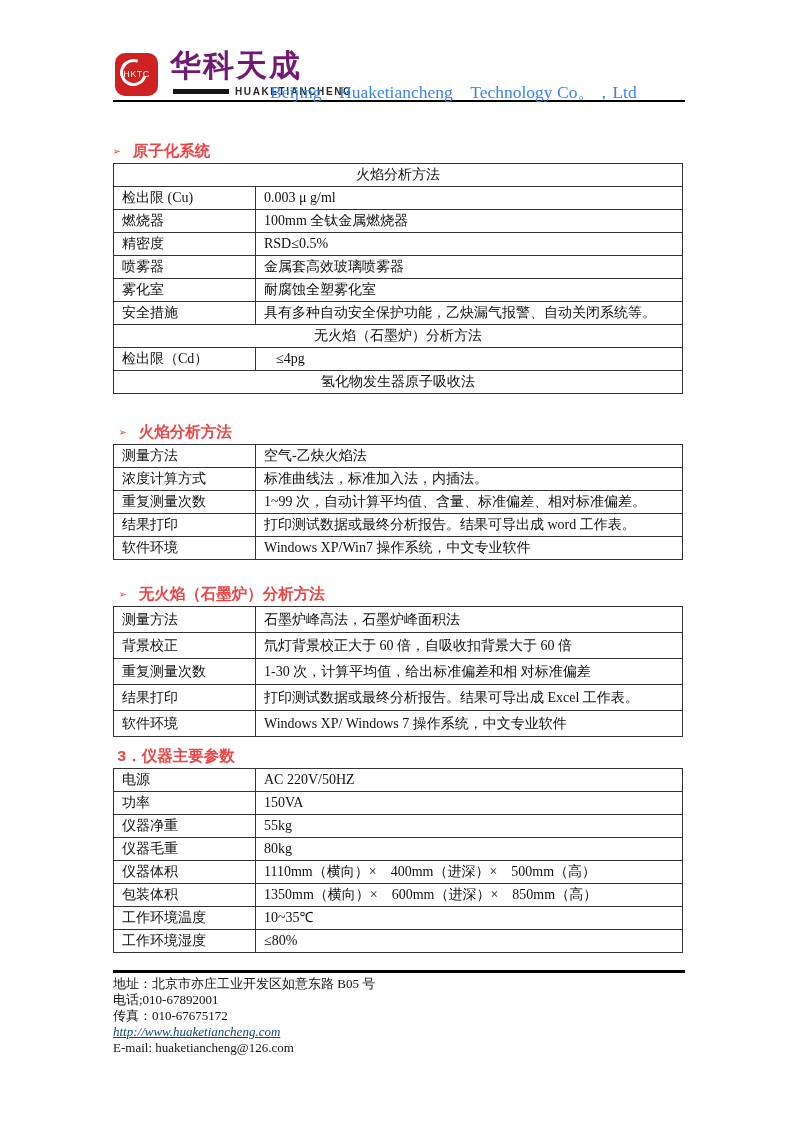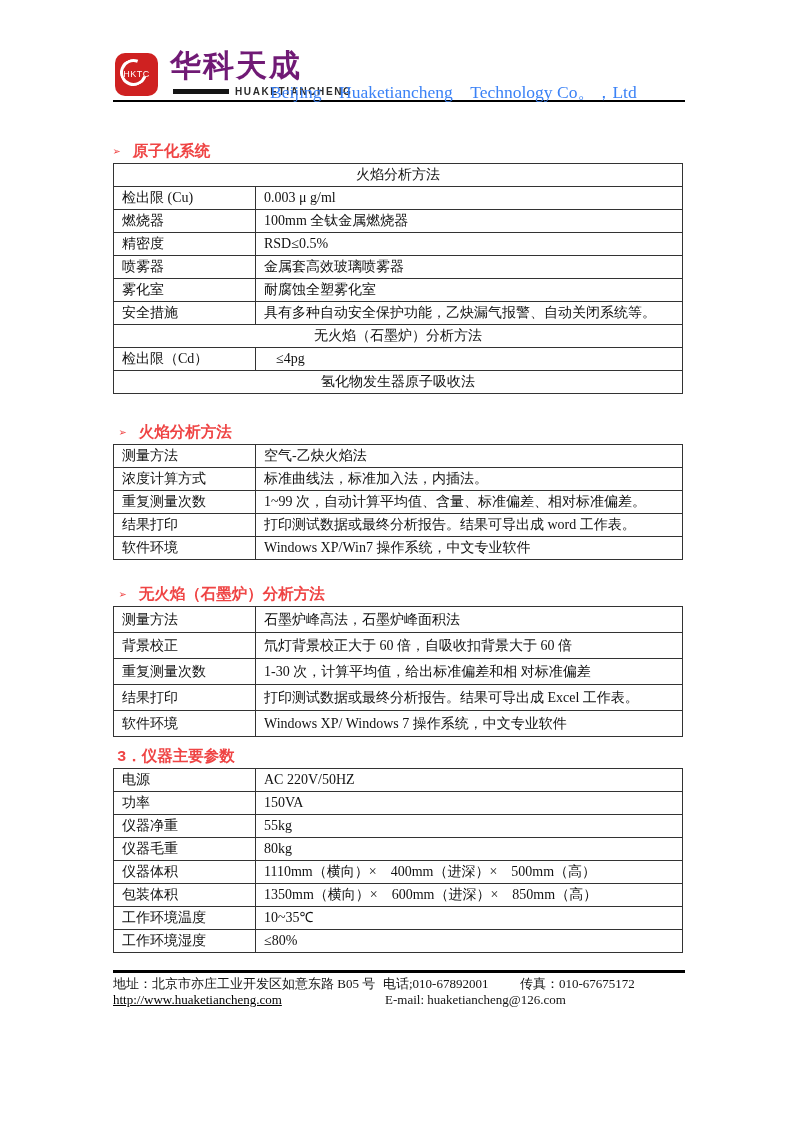--- a/index.html
+++ b/index.html
@@ -113,24 +113,24 @@
   .footer-rule {
     margin:17px 109px 0 113px;
     border-top:3px solid #000;
   }
   .footer {
     margin:3px 109px 0 113px;
     font-size:13px;
     line-height:16px;
     color:#111;
   }
-  .footer-row { display:flex; }
+  .footer-row { display:flex;flex-direction:column; }
   .f-addr  { width:270px; }
   .f-phone { width:137px; }
-  .f-url   { width:272px; text-decoration:underline; color:#000000; }
+  .f-url   { width:272px; text-decoration:underline; color:#0c4a6e;font-style:italic; }
 </style>
 </head>
 <body>
 
 <div class="page">
 
   <div class="header">
     <span class="logo-badge">
       <span class="logo-ring"></span>
       <span class="logo-badge-text">HKTC</span>

